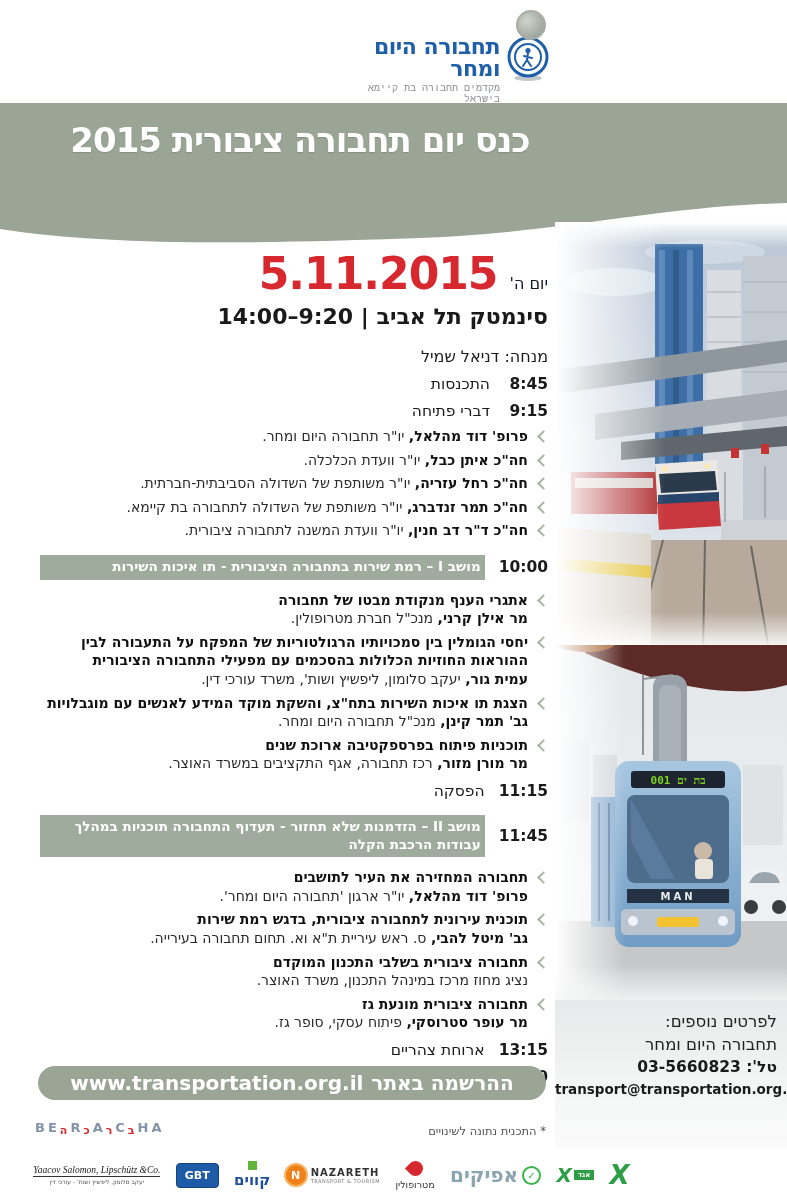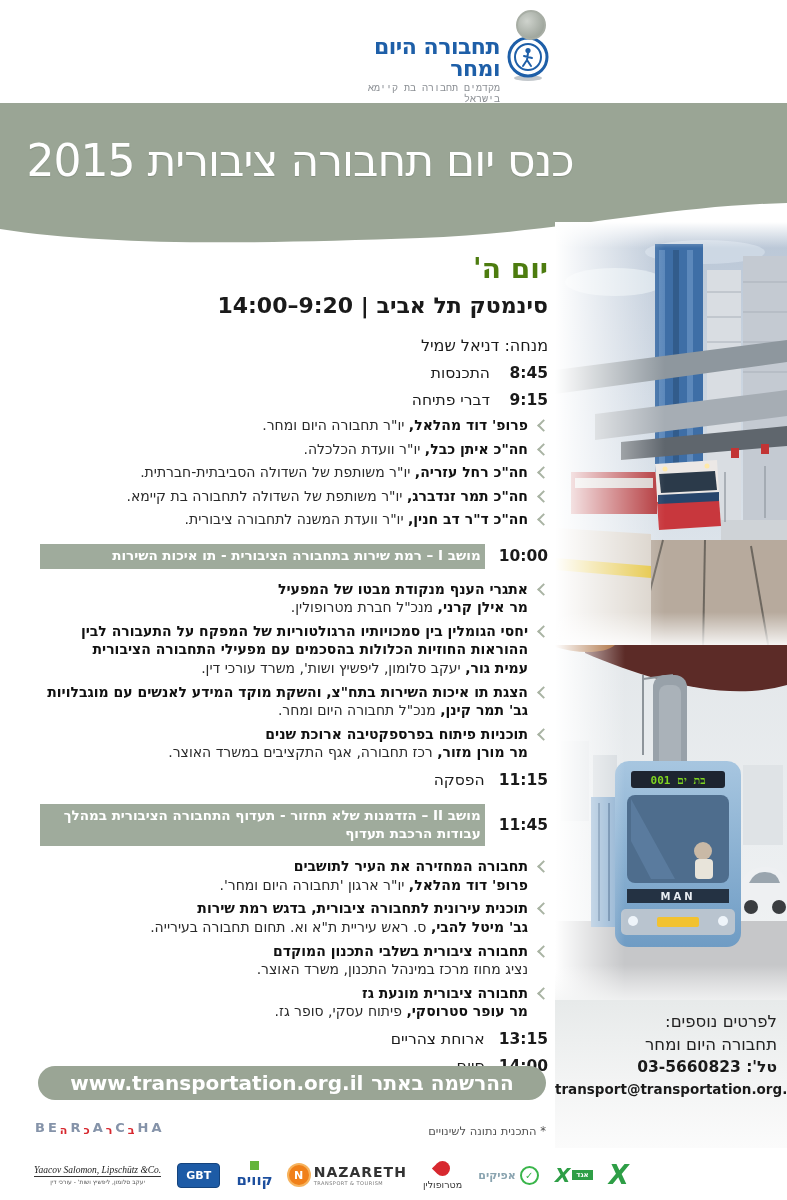--- a/index.html
+++ b/index.html
@@ -11,43 +11,43 @@
   .emblem{position:absolute;top:0;right:4px;width:26px;height:26px;border-radius:50%;
           background:radial-gradient(circle at 35% 35%,#cfd3cd,#8f978d);border:2px solid #a8aea5;}
   .logo-main{display:flex;gap:6px;align-items:flex-start;margin-top:26px;}
   .logo-icon{flex:0 0 auto;}
   .logo-title{color:#1e5fa8;font-weight:bold;font-size:22px;line-height:1;letter-spacing:-.5px;}
   .logo-sub{color:#8b8f94;font-size:10px;margin-top:3px;font-family:Liberation Mono, monospace;}
   .logo-intl{color:#1e5fa8;font-size:10.5px;margin-top:4px;text-align:left;}
 
   
   .banner{position:absolute;top:103px;left:0;width:787px;height:145px;}
-  .banner-title{position:absolute;top:135px;left:0;width:600px;text-align:center;
-    color:#fff;font-weight:normal;font-size:44px;direction:rtl;letter-spacing:-1px;
+  .banner-title{position:absolute;top:120px;left:0;width:600px;text-align:center;
+    color:#fff;font-weight:bold;font-size:34px;direction:rtl;letter-spacing:-1px;
     text-shadow:0 1px 1px rgba(90,100,85,.35);}
 
   
   .photo{position:absolute;left:555px;width:232px;}
   .photo-train{top:222px;height:428px;}
   .photo-bus{top:645px;height:360px;}
 
   
   .contact{position:absolute;left:555px;top:1000px;width:232px;height:148px;direction:rtl;
     background:linear-gradient(180deg,#e7eaea 0%,#f3f4f4 55%,#fbfbfb 100%);
     padding-top:12px;box-sizing:border-box;text-align:right;}
   .contact div{padding-right:10px;}
   .c-head{font-size:16.5px;color:#222;margin-bottom:4px;}
   .c-org{font-size:16.5px;color:#222;margin-bottom:4px;}
   .c-phone{font-size:15.5px;font-weight:bold;margin-bottom:5px;}
   .c-mail{font-size:13.5px;font-weight:bold;direction:ltr;text-align:right;}
 
   
   .content{position:absolute;top:252px;left:40px;width:508px;direction:rtl;text-align:right;}
   .date-row{display:flex;align-items:baseline;gap:12px;margin:0 0 8px;}
-  .day{color:#4d7c0f;font-weight:bold;font-size:28px;}
+  .day{color:#0f172a;font-weight:normal;font-size:16px;}
   .bigdate{color:#d7282f;font-weight:bold;font-size:44px;letter-spacing:-1px;line-height:1;}
   .venue{font-size:22px;font-weight:bold;margin:0 0 18px;}
   .host{font-size:16px;margin:0 0 8px;}
 
   .srow{display:flex;gap:14px;}
   .srow.item{margin:9px 0 7px;align-items:baseline;}
   .srow.session{margin:15px 0 11px;align-items:center;}
   .srow.bullet{margin:5px 0;gap:8px;}
   .time{flex:0 0 44px;font-weight:bold;font-size:15.5px;direction:ltr;text-align:right;}
   .slabel{font-size:15.5px;}
@@ -78,27 +78,27 @@
   .s-law .s-sub{font-size:6px;color:#555;}
   .s-gbt .s-label{background:#1d5ba6;color:#fff;font-weight:bold;font-size:11px;
      padding:5px 8px;border-radius:4px;border:1px solid #14437d;}
   .s-kavim .s-icon{width:9px;height:9px;background:#64b43c;}
   .s-kavim .s-label{color:#1d4f9e;font-weight:bold;font-size:15px;text-align:center;}
   .s-nazareth{flex-direction:row;gap:5px;}
   .s-nazareth .s-icon{width:20px;height:20px;border-radius:50%;background:#f08019;color:#fff;
      font-size:11px;font-weight:bold;display:flex;align-items:center;justify-content:center;
      box-shadow:0 0 0 2px #f6b35e;}
   .s-nazareth .s-txt{display:flex;flex-direction:column;align-items:flex-start;}
-  .s-nazareth .s-label{font-size:14px;font-weight:bold;color:#333;letter-spacing:1px;}
+  .s-nazareth .s-label{font-size:10px;font-weight:bold;color:#333;letter-spacing:1px;}
   .s-nazareth .s-sub{font-size:5px;color:#777;letter-spacing:.5px;}
   .s-metro .s-icon{width:15px;height:15px;background:#d7282f;border-radius:50% 50% 50% 0;
      transform:rotate(45deg);margin-bottom:2px;}
   .s-metro .s-label{font-size:9.5px;color:#333;}
   .s-afikim{flex-direction:row;gap:4px;direction:rtl;}
-  .s-afikim .s-label{color:#8aa4b0;font-weight:bold;font-size:11px;text-align:center;}
+  .s-afikim .s-label{color:#8aa4b0;font-weight:bold;font-size:20px;text-align:center;}
   .s-afikim .s-icon{width:15px;height:15px;border:2px solid #39b54a;border-radius:50%;
      color:#39b54a;font-size:10px;font-weight:bold;display:flex;align-items:center;justify-content:center;}
   .s-eggedt{flex-direction:row;gap:2px;}
   .s-eggedt .s-icon{color:#2e9e46;font-weight:bold;font-style:italic;font-size:20px;line-height:1;}
   .s-eggedt .s-label{background:#2e9e46;color:#fff;font-size:7px;padding:1px 4px;font-weight:bold;}
   .s-egged .s-icon{color:#2e9e46;font-weight:bold;font-style:italic;font-size:26px;line-height:1;}
 </style>
 </head>
 <body>
 
@@ -270,20 +270,21 @@
   <div class="contact">
     <div class="c-head">לפרטים נוספים:</div>
     <div class="c-org">תחבורה היום ומחר</div>
     <div class="c-phone">טל': 03-5660823</div>
     <div class="c-mail">transport@transportation.org.il</div>
   </div>
 
   <div class="content">
     <div class="date-row">
       <span class="day">יום ה'</span>
+      <span class="bigdate">5.11.2015</span>
     </div>
     <div class="venue">סינמטק תל אביב | 9:20–14:00</div>
     <div class="host">מנחה: דניאל שמיל</div>
     <div id="schedule">
         <div class="srow item">
           <span class="time">8:45</span>
           <span class="slabel">התכנסות</span>
         </div>
         <div class="srow item">
           <span class="time">9:15</span>
@@ -319,21 +320,21 @@
             <div class="bl"><b>חה"כ ד"ר דב חנין,</b><span> יו"ר וועדת המשנה לתחבורה ציבורית.</span></div>
           </div>
         </div>
         <div class="srow session">
           <span class="time">10:00</span>
           <div class="bar">מושב I – רמת שירות בתחבורה הציבורית - תו איכות השירות</div>
         </div>
         <div class="srow bullet">
           <span class="chev"></span>
           <div class="blines">
-            <div class="bl"><b>אתגרי הענף מנקודת מבטו של המפעיל</b></div>
+            <div class="bl"><b>אתגרי הענף מנקודת מבטו של תחבורה</b></div>
             <div class="bl"><b>מר אילן קרני,</b><span> מנכ"ל חברת מטרופולין.</span></div>
           </div>
         </div>
         <div class="srow bullet">
           <span class="chev"></span>
           <div class="blines">
             <div class="bl"><b>יחסי הגומלין בין סמכויותיו הרגולטוריות של המפקח על התעבורה לבין ההוראות החוזיות הכלולות בהסכמים עם מפעילי התחבורה הציבורית</b></div>
             <div class="bl"><b>עמית גור,</b><span> יעקב סלומון, ליפשיץ ושות', משרד עורכי דין.</span></div>
           </div>
         </div>
@@ -350,21 +351,21 @@
             <div class="bl"><b>תוכניות פיתוח בפרספקטיבה ארוכת שנים</b></div>
             <div class="bl"><b>מר מורן מזור,</b><span> רכז תחבורה, אגף התקציבים במשרד האוצר.</span></div>
           </div>
         </div>
         <div class="srow item">
           <span class="time">11:15</span>
           <span class="slabel">הפסקה</span>
         </div>
         <div class="srow session">
           <span class="time">11:45</span>
-          <div class="bar">מושב II – הזדמנות שלא תחזור - תעדוף התחבורה הציבורית במהלך עבודות הרכבת תעדוף</div>
+          <div class="bar">מושב II – הזדמנות שלא תחזור - תעדוף התחבורה תוכניות במהלך עבודות הרכבת הקלה</div>
         </div>
         <div class="srow bullet">
           <span class="chev"></span>
           <div class="blines">
             <div class="bl"><b>תחבורה המחזירה את העיר לתושבים</b></div>
             <div class="bl"><b>פרופ' דוד מהלאל,</b><span> יו"ר ארגון 'תחבורה היום ומחר'.</span></div>
           </div>
         </div>
         <div class="srow bullet">
           <span class="chev"></span>

